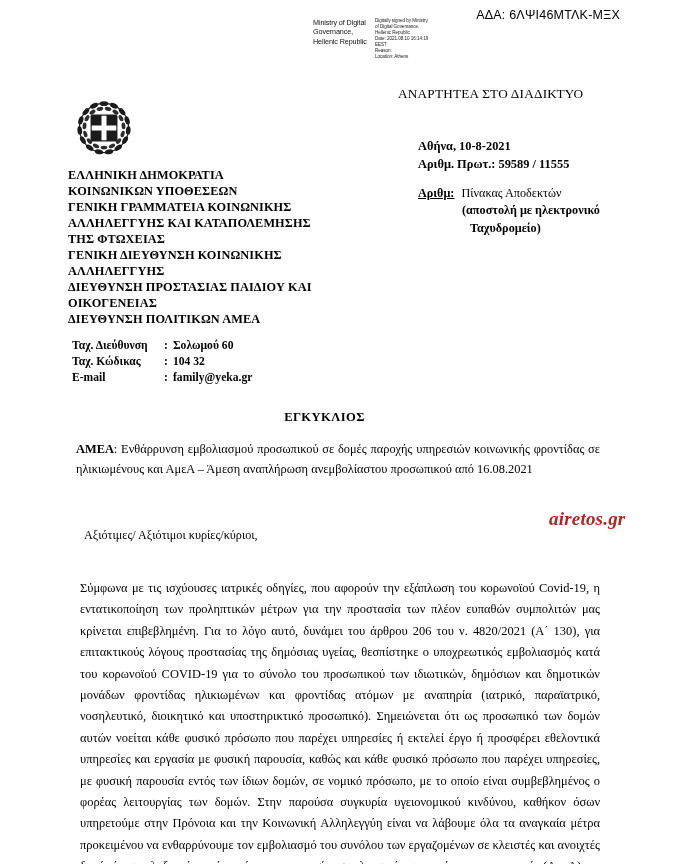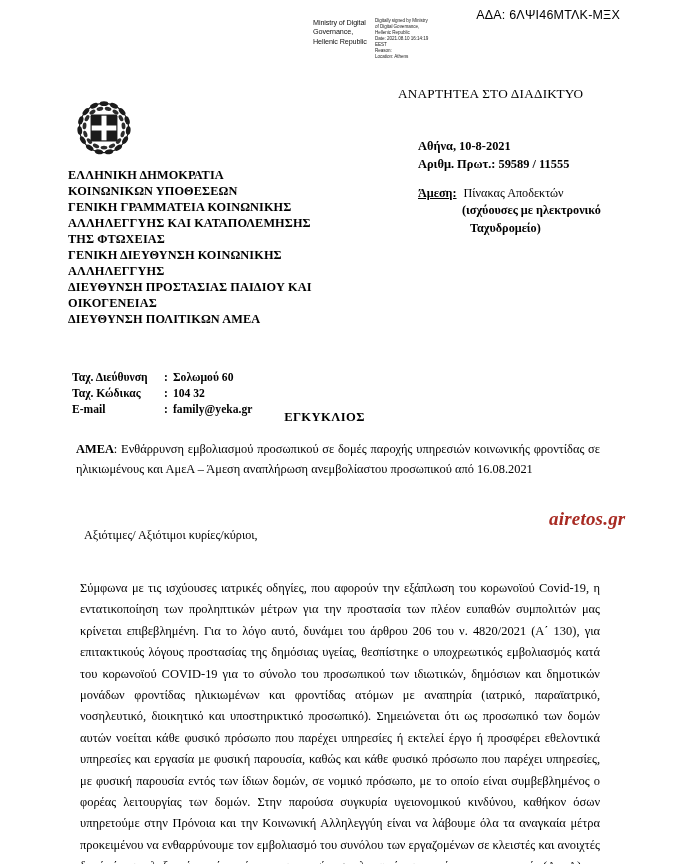--- a/index.html
+++ b/index.html
@@ -132,21 +132,20 @@
   }
   .letterhead div { white-space: nowrap; }
 
   .contact {
     position: absolute;
     top: 338px;
     left: 72px;
     font-size: 11.6px;
     font-weight: bold;
     line-height: 1.38;
-    margin-top: 32px;
   }
   .contact-row { display: flex; white-space: nowrap; }
   .contact-key { width: 92px; display: inline-block; }
   .contact-sep { width: 9px; display: inline-block; }
 
   
   .egkyklios {
     position: absolute;
     top: 410px;
     left: 0;
@@ -277,24 +276,24 @@
 
   <div class="anarititea">ΑΝΑΡΤΗΤΕΑ ΣΤΟ ΔΙΑΔΙΚΤΥΟ</div>
 
   <div class="date-block">
     <div>Αθήνα,  10-8-2021</div>
     <div>Αριθμ. Πρωτ.:  59589 / 11555</div>
   </div>
 
   <div class="pros-block">
     <div class="pros-row">
-      <span class="pros-label">Άμεση:</span>
+      <span class="pros-label">Αριθμ:</span>
       <span>Πίνακας Αποδεκτών</span>
     </div>
-    <div class="pros-sub">(ισχύουσες με ηλεκτρονικό</div>
+    <div class="pros-sub">(αποστολή με ηλεκτρονικό</div>
     <div class="pros-sub2">Ταχυδρομείο)</div>
   </div>
 
   <div class="letterhead">
     <div>ΕΛΛΗΝΙΚΗ ΔΗΜΟΚΡΑΤΙΑ</div>
     <div>ΚΟΙΝΩΝΙΚΩΝ ΥΠΟΘΕΣΕΩΝ</div>
     <div>ΓΕΝΙΚΗ ΓΡΑΜΜΑΤΕΙΑ ΚΟΙΝΩΝΙΚΗΣ</div>
     <div>ΑΛΛΗΛΕΓΓΥΗΣ ΚΑΙ ΚΑΤΑΠΟΛΕΜΗΣΗΣ</div>
     <div>ΤΗΣ ΦΤΩΧΕΙΑΣ</div>
     <div>ΓΕΝΙΚΗ ΔΙΕΥΘΥΝΣΗ  ΚΟΙΝΩΝΙΚΗΣ</div>

